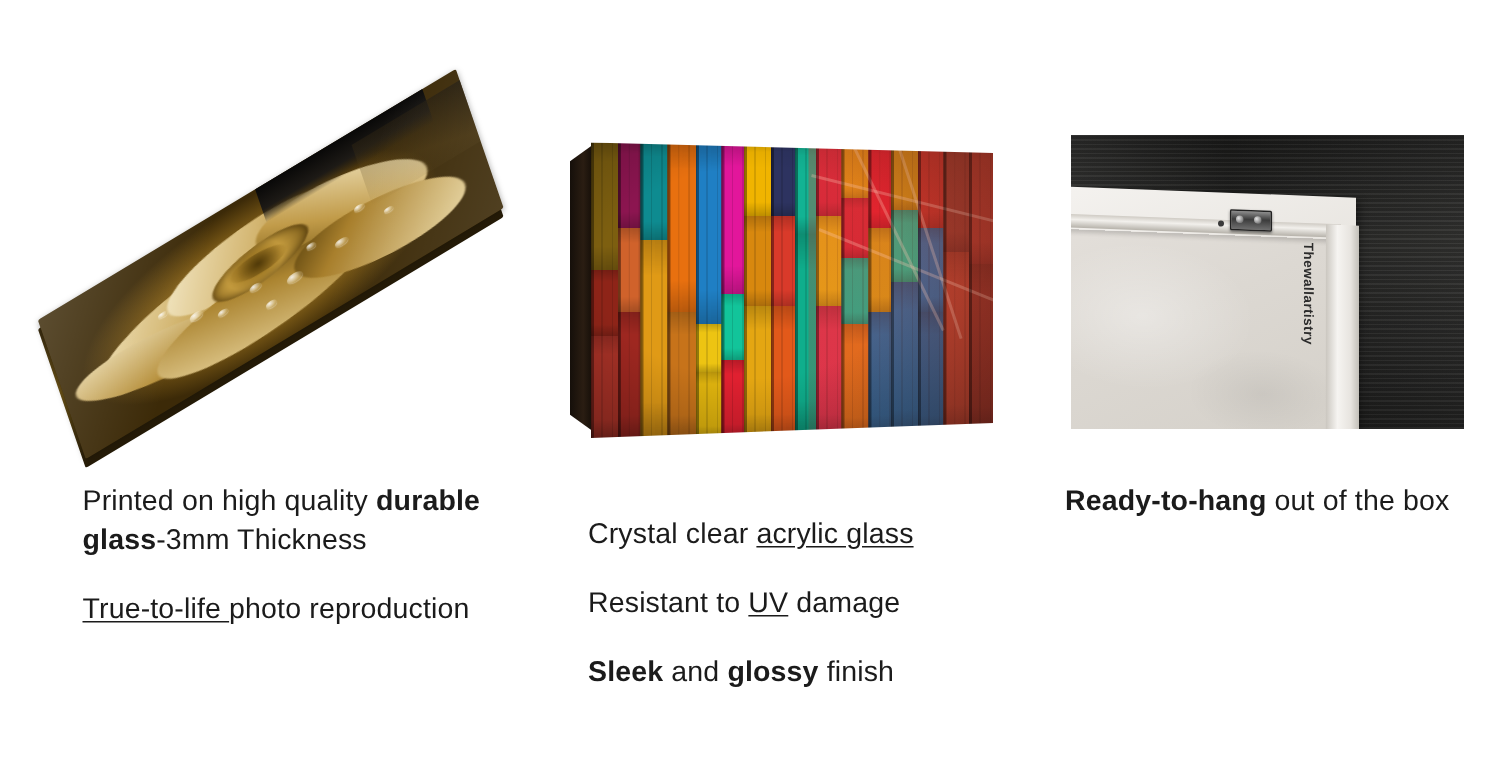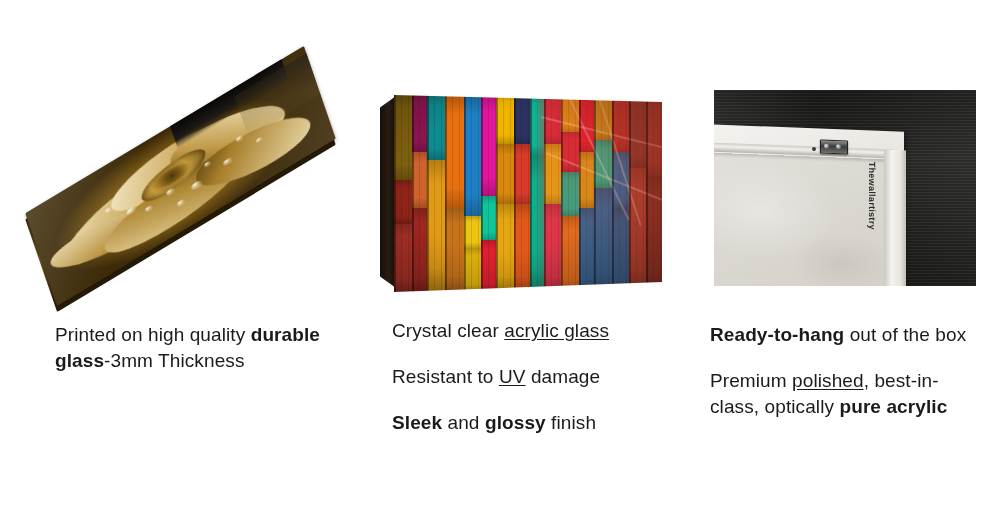--- a/index.html
+++ b/index.html
@@ -26,21 +26,21 @@
     line-height: 1.38;
     color: #1b1b1b;
     letter-spacing: 0.1px;
   }
   .feature-text p { margin: 0 0 20px 0; }
   .feature-text p:last-child { margin-bottom: 0; }
   .feature-text b { font-weight: 700; }
   .feature-text u { text-decoration: underline; text-underline-offset: 2px; }
 
   #col1-text { left: 55px;  top: 322px; width: 300px; }
-  #col2-text { left: 392px; top: 318px; width: 300px; }
+  #col2-text { left: 392px; top: 344px; width: 300px; }
   #col3-text { left: 710px; top: 322px; width: 260px; }
 
   
   #glass-panel-wrap {
     position: absolute;
     left: 10px; top: 88px;
     width: 345px; height: 195px;
   }
   .glass-scene { position: absolute; inset: 0; }
 
@@ -299,20 +299,21 @@
         <div class="dew" style="left:76%;top:58%;width:2.2%;height:3.4%"></div>
         <div class="glass-dark"></div>
         <div class="glass-dark2"></div>
         <div class="glass-sheen"></div>
       </div>
     </div>
   </div>
 
   <div class="feature-text" id="col1-text">
     <p>Printed on high quality <b>durable glass</b>-3mm Thickness</p>
+    <p><u>True-to-life </u>photo reproduction</p>
   </div>
 
   <div id="canvas-wrap">
     <div class="canvas-side"></div>
     <div class="canvas-face">
       <div class="planks">
         <div class="plank" style="flex-grow:1.0">
             <div class="seg" style="flex:0 0 44%;background:#7d5f10"></div>
             <div class="seg" style="flex:0 0 22%;background:#8e2418"></div>
             <div class="seg" style="flex:1 1 auto;background:#a63126"></div>
@@ -414,16 +415,15 @@
     <div class="bracket">
       <span class="screw s1"></span>
       <span class="screw s2"></span>
     </div>
     <div class="bracket-dot"></div>
     <div class="brand-label">Thewallartistry</div>
   </div>
 
   <div class="feature-text" id="col3-text">
     <p><b>Ready-to-hang</b> out of the box</p>
-    <p>Premium <u>polished</u>, best-in-class, optically <b>pure acrylic</b></p>
   </div>
 
 </div>
 
 </body></html>

